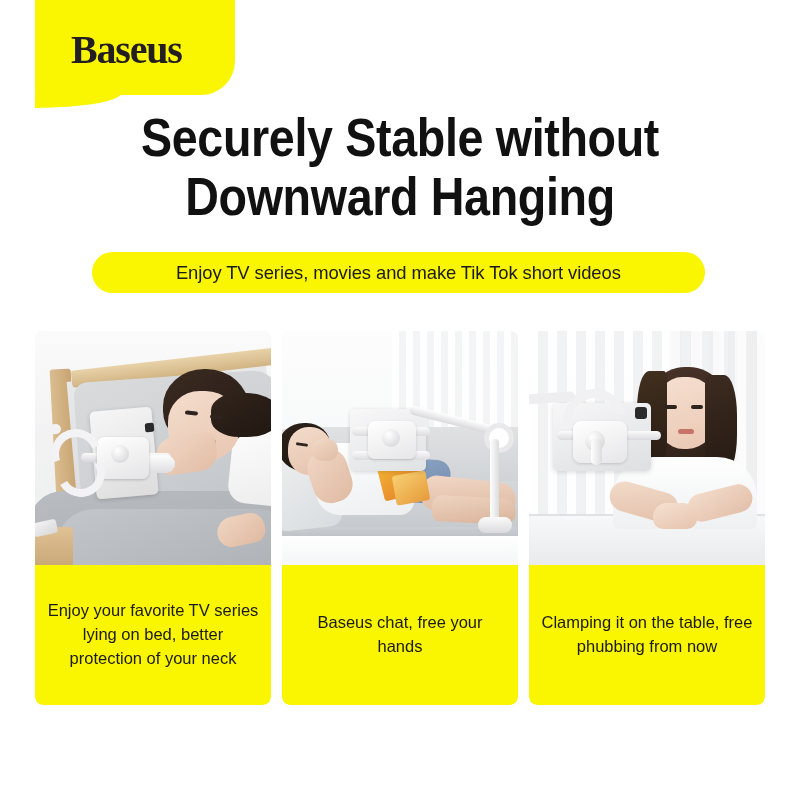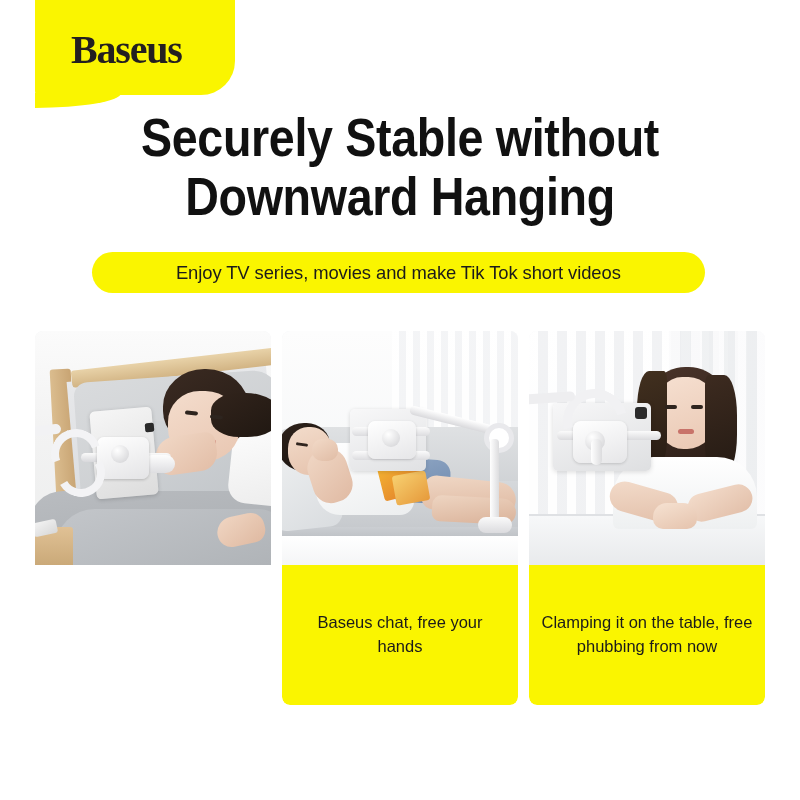--- a/index.html
+++ b/index.html
@@ -310,20 +310,21 @@
       <div class="p1-armbar"></div>
       <div class="p1-armbar2"></div>
       <div class="p1-clamp"></div>
       <div class="p1-knob"></div>
       <div class="p1-goose1"></div>
       <div class="p1-goose2"></div>
       <div class="p1-goose3"></div>
       <div class="p1-nightstand"></div>
       <div class="p1-phone"></div>
     </div>
+    <div class="caption">Enjoy your favorite TV series lying on bed, better protection of your neck</div>
   </div>
 
   <div class="card">
     <div class="photo">
       <div class="p2-bg"></div>
       <div class="p2-curtain"></div>
       <div class="p2-sofa-back"></div>
       <div class="p2-sofa-seat"></div>
       <div class="p2-sofa-edge"></div>
       <div class="p2-floor"></div>

